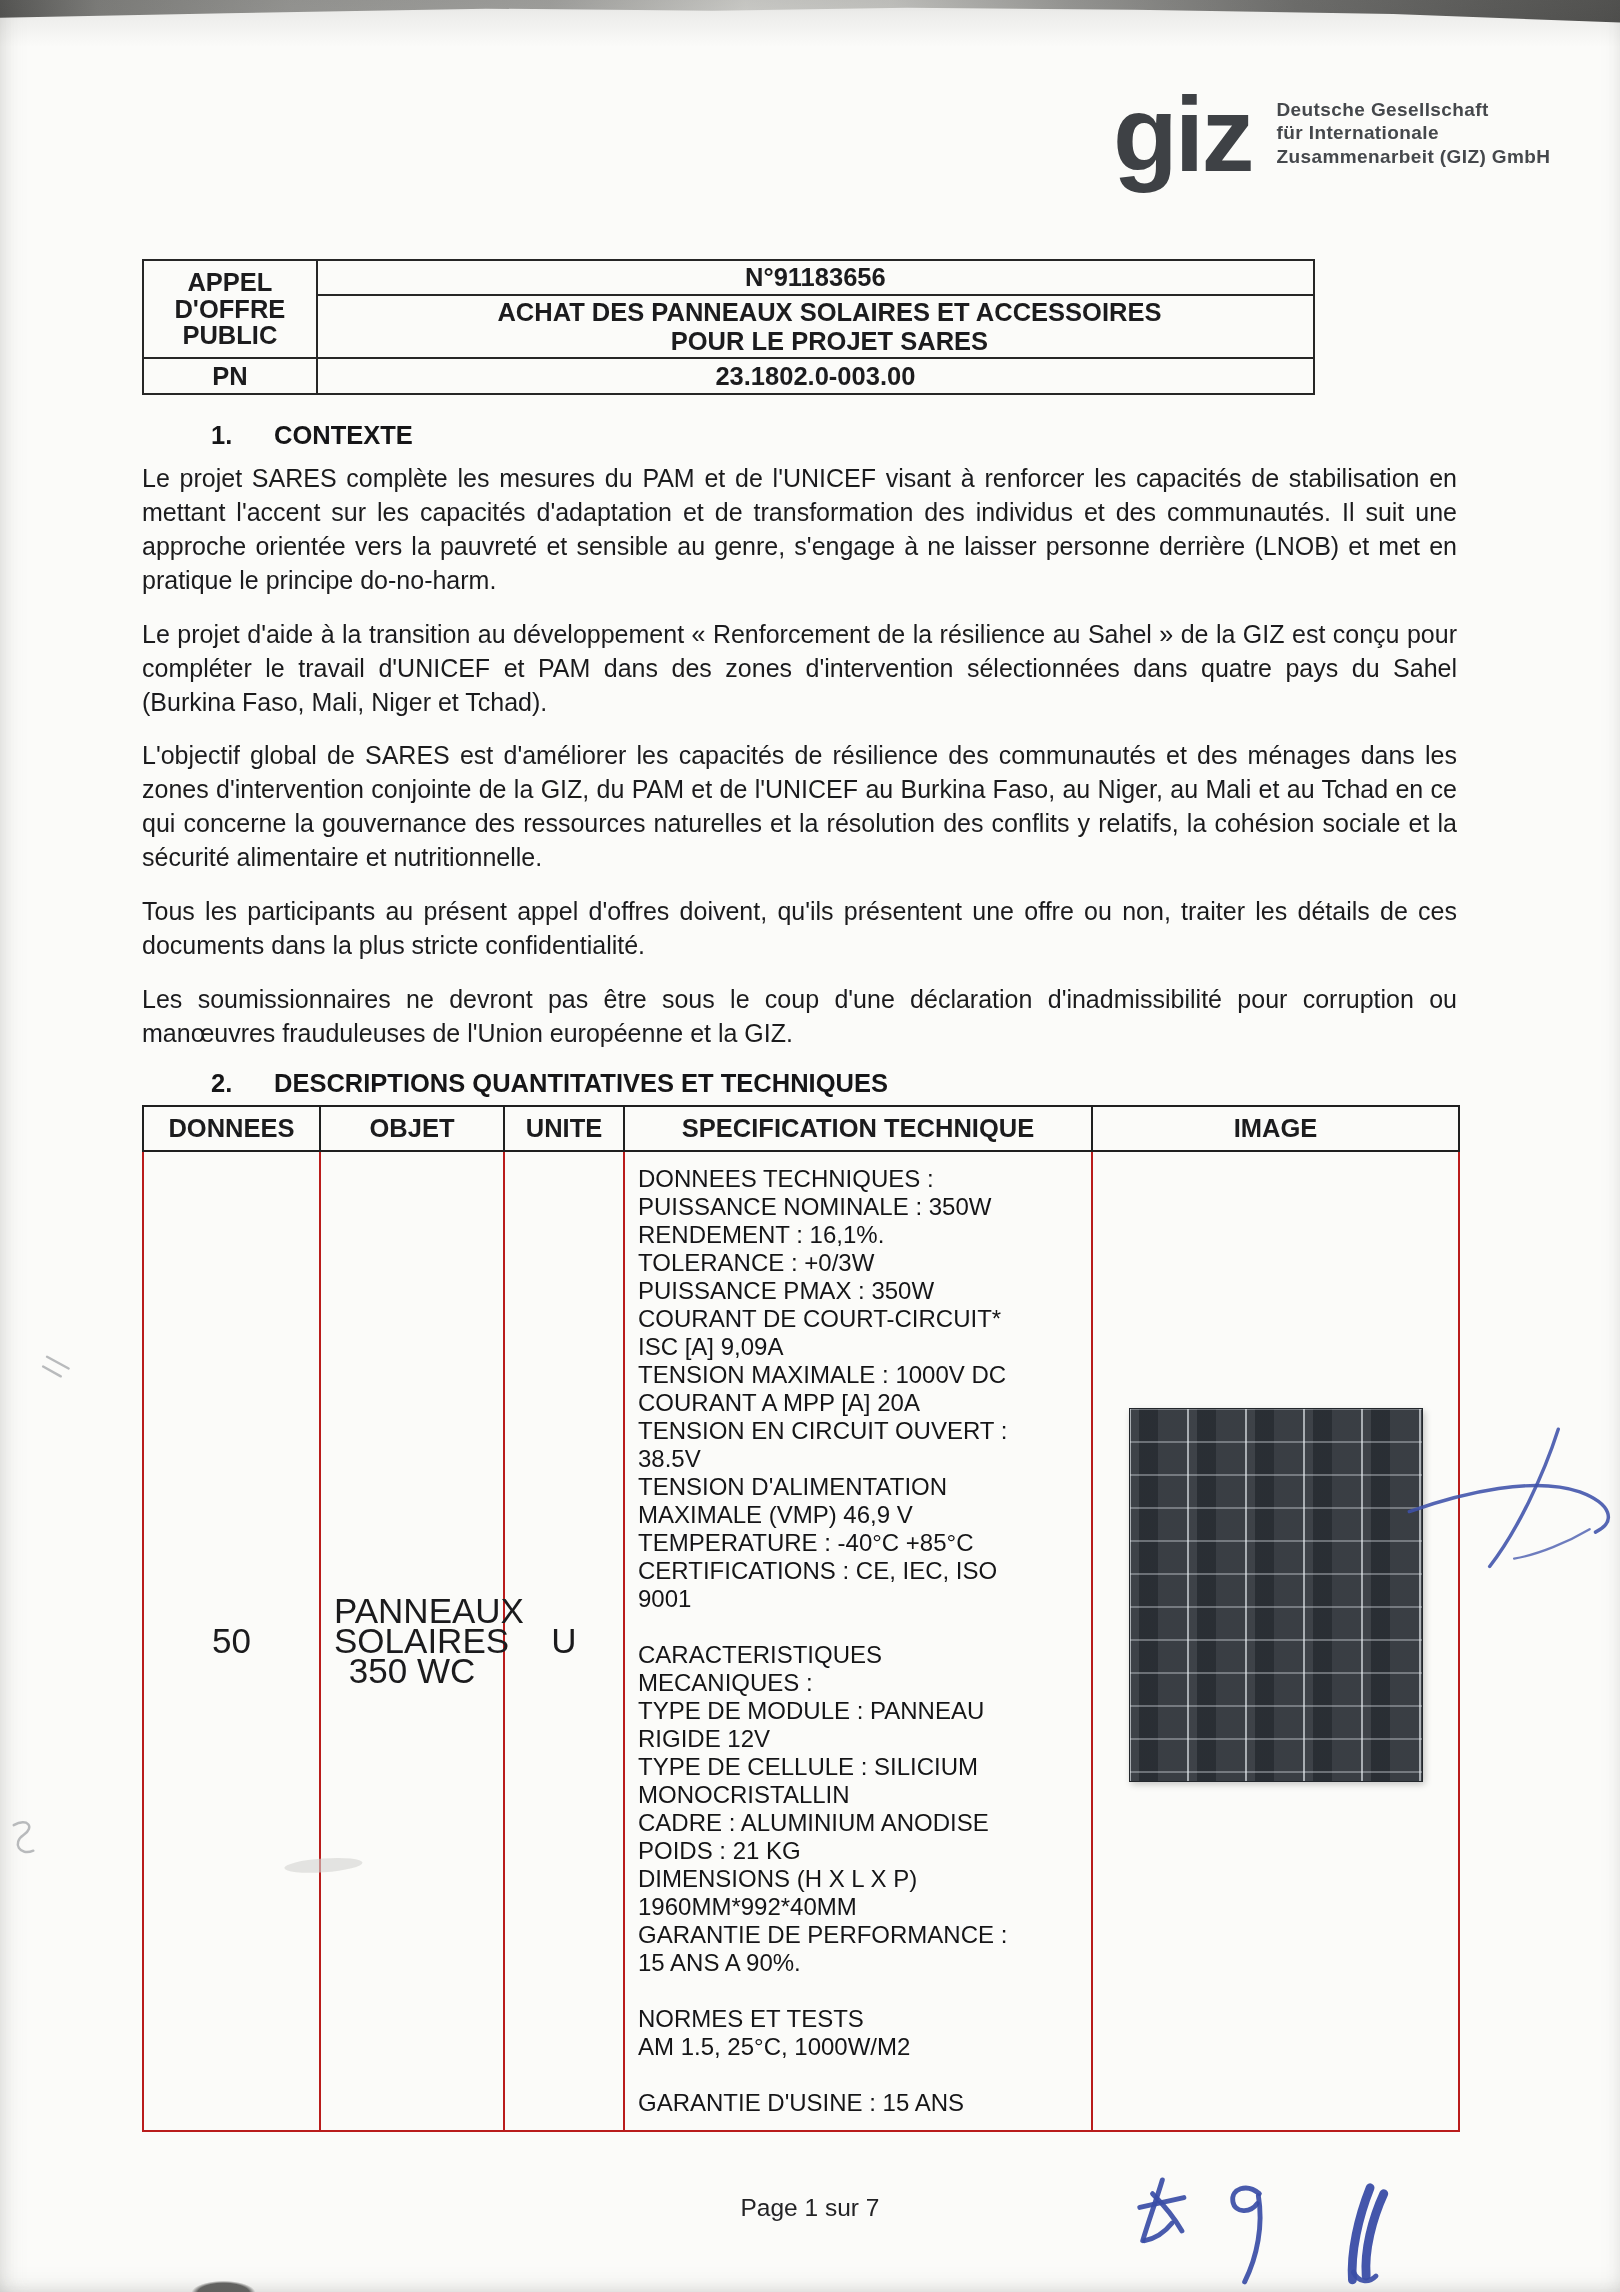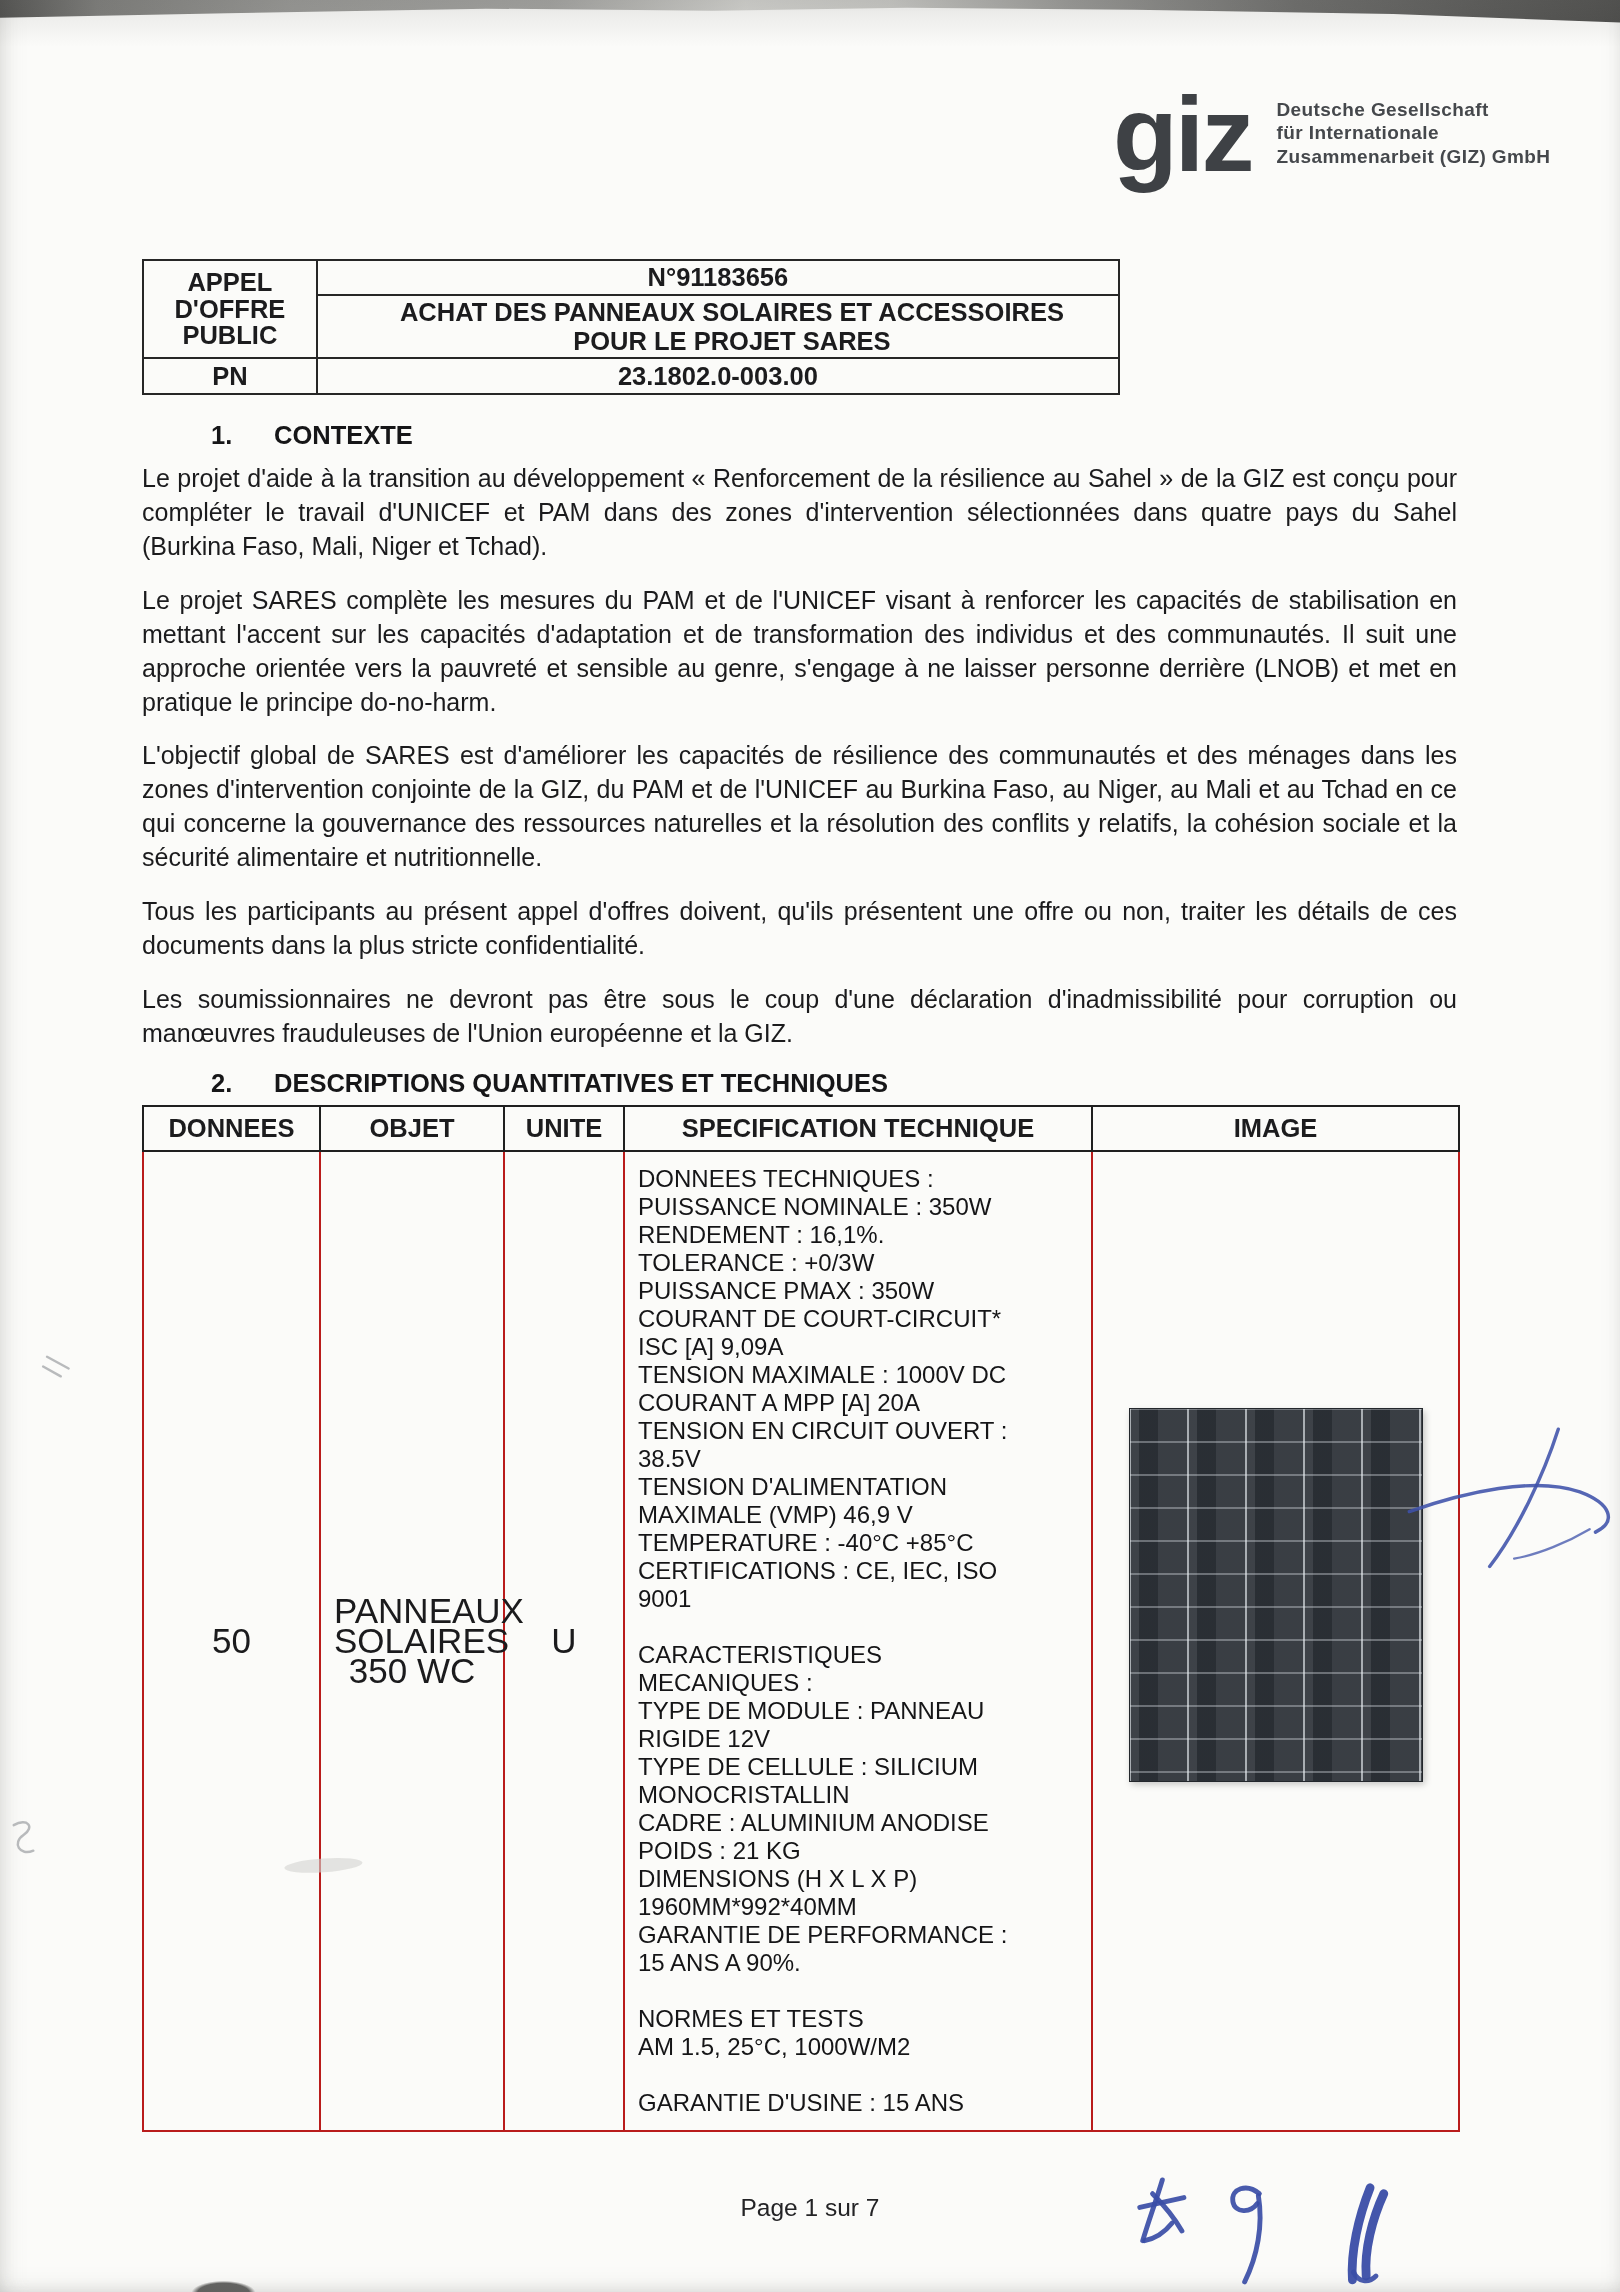--- a/index.html
+++ b/index.html
@@ -36,21 +36,21 @@
   }
   .giz-tagline{
     margin-left:25px;margin-top:15.7px;
     font-size:19px;line-height:23.5px;font-weight:bold;color:#45484c;
     white-space:pre-line;letter-spacing:0.4px;
   }
   
   .content{position:absolute;left:142px;top:259px;width:1315px;}
   
   table{border-collapse:collapse;}
-  .header-table{width:978px;border:2.9px solid #262626;}
+  .header-table{width:1173px;border:2.9px solid #262626;}
   .header-table td{
     border:2px solid #262626;font-weight:bold;font-size:25.5px;
     text-align:center;vertical-align:middle;padding:1px 3.9px;
   }
   .header-table .left-col{width:164px;}
   .header-table .ref-row td{height:31px;}
   .header-table .title-row td{height:59px;padding-left:32px;}
   .header-table .pn-row td{height:32px;}
   .lines{white-space:pre-line;}
   .left-label{line-height:26.5px;}
@@ -137,22 +137,22 @@
           <td class="left-col">PN</td>
           <td>23.1802.0-003.00</td>
         </tr>
       </tbody>
     </table>
 
     <div class="sec-heading">
       <span class="sec-num">1.</span><span>CONTEXTE</span>
     </div>
 
+    <p class="para">Le projet SARES complète les mesures du PAM et de l'UNICEF visant à renforcer les capacités de stabilisation en mettant l'accent sur les capacités d'adaptation et de transformation des individus et des communautés. Il suit une approche orientée vers la pauvreté et sensible au genre, s'engage à ne laisser personne derrière (LNOB) et met en pratique le principe do-no-harm.</p>
     <p class="para">Le projet d'aide à la transition au développement « Renforcement de la résilience au Sahel » de la GIZ est conçu pour compléter le travail d'UNICEF et PAM dans des zones d'intervention sélectionnées dans quatre pays du Sahel (Burkina Faso, Mali, Niger et Tchad).</p>
-    <p class="para">Le projet SARES complète les mesures du PAM et de l'UNICEF visant à renforcer les capacités de stabilisation en mettant l'accent sur les capacités d'adaptation et de transformation des individus et des communautés. Il suit une approche orientée vers la pauvreté et sensible au genre, s'engage à ne laisser personne derrière (LNOB) et met en pratique le principe do-no-harm.</p>
     <p class="para">L'objectif global de SARES est d'améliorer les capacités de résilience des communautés et des ménages dans les zones d'intervention conjointe de la GIZ, du PAM et de l'UNICEF au Burkina Faso, au Niger, au Mali et au Tchad en ce qui concerne la gouvernance des ressources naturelles et la résolution des conflits y relatifs, la cohésion sociale et la sécurité alimentaire et nutritionnelle.</p>
     <p class="para">Tous les participants au présent appel d'offres doivent, qu'ils présentent une offre ou non, traiter les détails de ces documents dans la plus stricte confidentialité.</p>
     <p class="para">Les soumissionnaires ne devront pas être sous le coup d'une déclaration d'inadmissibilité pour corruption ou manœuvres frauduleuses de l'Union européenne et la GIZ.</p>
 
     <div class="sec-heading second">
       <span class="sec-num">2.</span><span>DESCRIPTIONS QUANTITATIVES ET TECHNIQUES</span>
     </div>
 
     <table class="spec-table">
       <colgroup>

